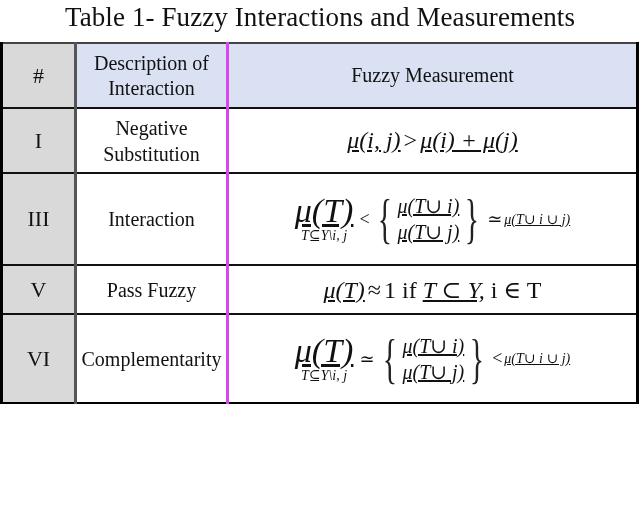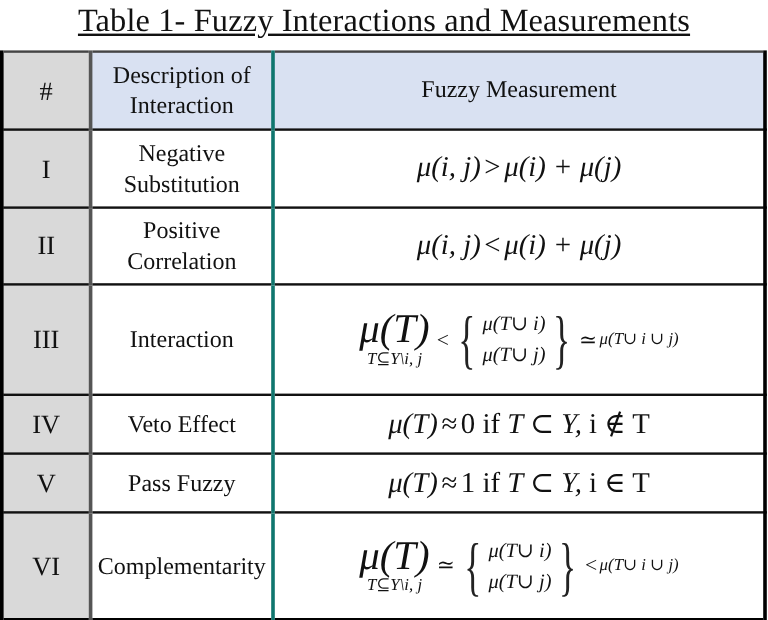--- a/index.html
+++ b/index.html
@@ -18,21 +18,20 @@
     .title {
       position: absolute;
       left: 0;
       top: 0;
       width: 640px;
       height: 40px;
       text-align: center;
       font-size: 27px;
       line-height: 34px;
       letter-spacing: 0.1px;
-      text-decoration: underline;
     }
     table.t {
       position: absolute;
       left: 0;
       top: 42px;
       width: 639px;
       border-collapse: collapse;
       table-layout: fixed;
       border-left: 3px solid #000;
       border-right: 3px solid #000;
@@ -48,21 +47,21 @@
     td.c-num {
       width: 71px;
       background: #d9d9d9;
       font-size: 22px;
       border-right: 3px solid #555;
     }
     td.c-desc {
       width: 149px;
       font-size: 20px;
       line-height: 26px;
-      border-right: 3px solid #0f766e;
+      border-right: 3px solid #d946ef;
     }
     td.c-formula {
       font-size: 22px;
     }
     tr.head td {
       border-top: none;
       height: 63px;
     }
     tr.head td.c-desc, tr.head td.c-formula {
       background: #d9e1f2;
@@ -77,21 +76,21 @@
     .r3 td { height: 90px; }
     .r4 td { height: 47px; }
     .r5 td { height: 47px; }
     .r6 td { height: 87px; }
 
     .math {
       font-family: "Liberation Serif", "DejaVu Serif", serif;
       font-size: 24px;
       white-space: nowrap;
     }
-    .math i { font-style: italic; }
+    .math i { font-style: italic; text-decoration: underline; }
     .op { margin: 0 3px; font-style: normal; }
     .stack {
       display: inline-flex;
       align-items: center;
       vertical-align: middle;
     }
     .bigmu {
       display: inline-flex;
       flex-direction: column;
       align-items: center;
@@ -111,21 +110,21 @@
       font-size: 54px;
       line-height: 54px;
       font-weight: 100;
       transform: scaleX(0.55);
       display: inline-block;
       color: #222;
     }
     .cases {
       display: inline-flex;
       flex-direction: column;
-      font-size: 17px;
+      font-size: 20px;
       line-height: 26px;
       text-align: left;
     }
     .small-rel { font-size: 18px; margin: 0 2px; }
     .rhs { font-size: 14px; }
   </style>
 </head>
 <body>
 
 <div class="title">Table 1- Fuzzy Interactions and Measurements</div>
@@ -141,29 +140,20 @@
   <tr class="r1">
     <td class="c-num">I</td>
     <td class="c-desc">Negative Substitution</td>
     <td class="c-formula">
       <span class="math">
         <i>μ(i, j)</i><span class="op">&gt;</span><i>μ(i) + μ(j)</i>
       </span>
     </td>
   </tr>
 
-  <tr class="r2">
-    <td class="c-num">II</td>
-    <td class="c-desc">Positive Correlation</td>
-    <td class="c-formula">
-      <span class="math">
-        <i>μ(i, j)</i><span class="op">&lt;</span><i>μ(i) + μ(j)</i>
-      </span>
-    </td>
-  </tr>
 
   <tr class="r3">
     <td class="c-num">III</td>
     <td class="c-desc">Interaction</td>
     <td class="c-formula">
       <span class="math stack">
         <span class="bigmu">
           <i class="main">μ(T)</i>
           <span class="sub">T⊆Y\i, j</span>
         </span>
@@ -173,32 +163,20 @@
           <i>μ(T∪ i)</i>
           <i>μ(T∪ j)</i>
         </span>
         <span class="brace">}</span>
         <span class="small-rel">≃</span>
         <i class="rhs">μ(T∪ i ∪ j)</i>
       </span>
     </td>
   </tr>
 
-  <tr class="r4">
-    <td class="c-num">IV</td>
-    <td class="c-desc">Veto Effect</td>
-    <td class="c-formula">
-      <span class="math">
-        <i>μ(T)</i><span class="op">≈</span><span>0</span>
-        <span>if</span>
-        <i>T ⊂ Y,</i>
-        <span>i ∉ T</span>
-      </span>
-    </td>
-  </tr>
 
   <tr class="r5">
     <td class="c-num">V</td>
     <td class="c-desc">Pass Fuzzy</td>
     <td class="c-formula">
       <span class="math">
         <i>μ(T)</i><span class="op">≈</span><span>1</span>
         <span>if</span>
         <i>T ⊂ Y,</i>
         <span>i ∈ T</span>

